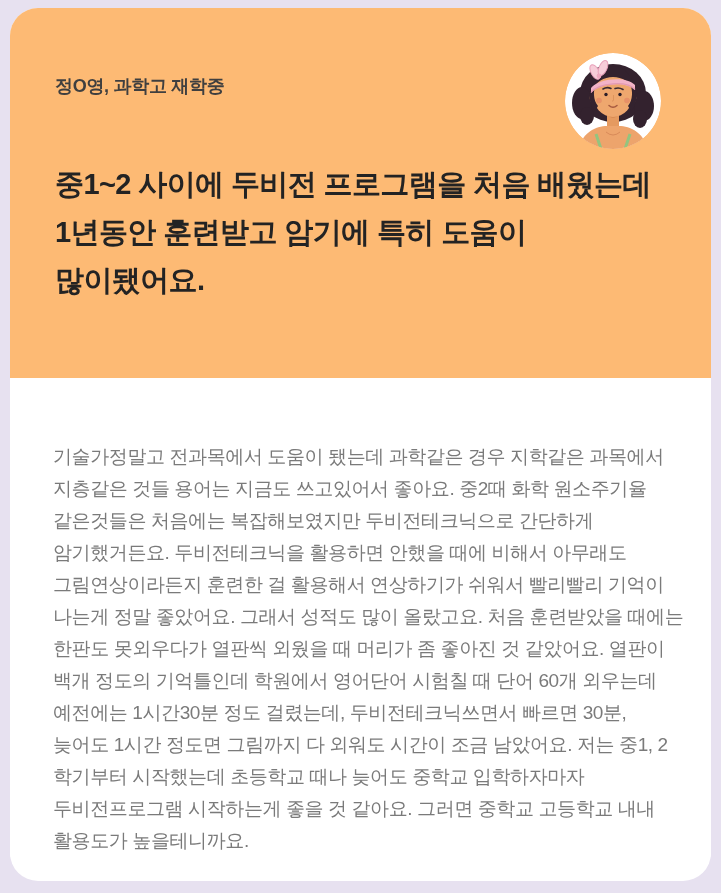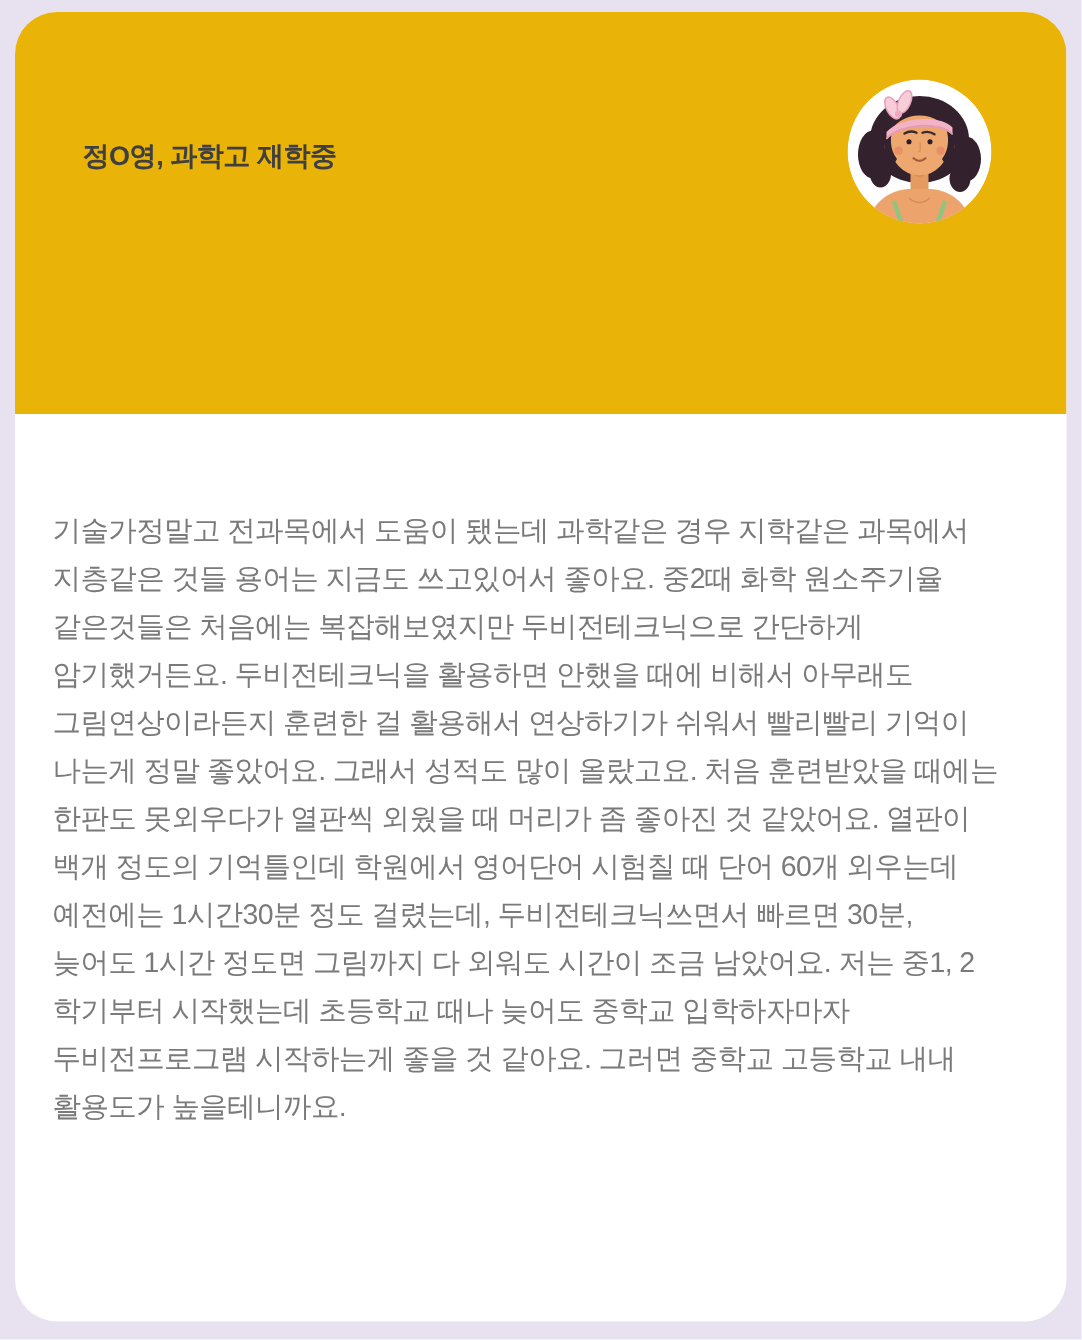--- a/index.html
+++ b/index.html
@@ -16,24 +16,24 @@
     left: 10px;
     top: 8px;
     width: 701px;
     height: 873px;
     border-radius: 28px;
     overflow: hidden;
     background: #ffffff;
   }
   .card-top {
     position: relative;
-    background: #eab308;
-    height: 268px;
+    background: #fdba74;
+    height: 370px;
     box-sizing: border-box;
-    padding: 80px 50px 0 45px;
+    padding: 62px 50px 0 45px;
   }
   .profile-info {
     font-size: 18px;
     font-weight: 600;
     color: #3f3f3f;
     line-height: 32px;
     letter-spacing: -0.3px;
   }
   .avatar {
     position: absolute;
@@ -48,21 +48,21 @@
     font-size: 29px;
     font-weight: 800;
     color: #232323;
     line-height: 48px;
     letter-spacing: -0.6px;
     white-space: pre-line;
   }
   .card-bottom {
     background: #ffffff;
     box-sizing: border-box;
-    padding: 44px 22px 0 25px;
+    padding: 44px 22px 0 43px;
   }
   .body-text {
     font-size: 19px;
     color: #7a7a7a;
     line-height: 32px;
     letter-spacing: -0.4px;
     white-space: pre-line;
   }
 </style>
 </head>
@@ -136,20 +136,23 @@
 
           <g>
             <ellipse cx="30" cy="19" rx="4" ry="8" fill="#f7cdd9" stroke="#e8a0ba" stroke-width="1" transform="rotate(-28 30 19)"></ellipse>
             <ellipse cx="38" cy="15" rx="4" ry="8" fill="#f7cdd9" stroke="#e8a0ba" stroke-width="1" transform="rotate(24 38 15)"></ellipse>
             <circle cx="34" cy="23" r="2.4" fill="#f0a9c0"></circle>
           </g>
         </g>
       </svg>
     </div>
 
+    <h1 class="headline">중1~2 사이에 두비전 프로그램을 처음 배웠는데
+1년동안 훈련받고 암기에 특히 도움이
+많이됐어요.</h1>
   </div>
 
   <div class="card-bottom">
     <p class="body-text">기술가정말고 전과목에서 도움이 됐는데 과학같은 경우 지학같은 과목에서
 지층같은 것들 용어는 지금도 쓰고있어서 좋아요. 중2때 화학 원소주기율
 같은것들은 처음에는 복잡해보였지만 두비전테크닉으로 간단하게
 암기했거든요. 두비전테크닉을 활용하면 안했을 때에 비해서 아무래도
 그림연상이라든지 훈련한 걸 활용해서 연상하기가 쉬워서 빨리빨리 기억이
 나는게 정말 좋았어요. 그래서 성적도 많이 올랐고요. 처음 훈련받았을 때에는
 한판도 못외우다가 열판씩 외웠을 때 머리가 좀 좋아진 것 같았어요. 열판이

